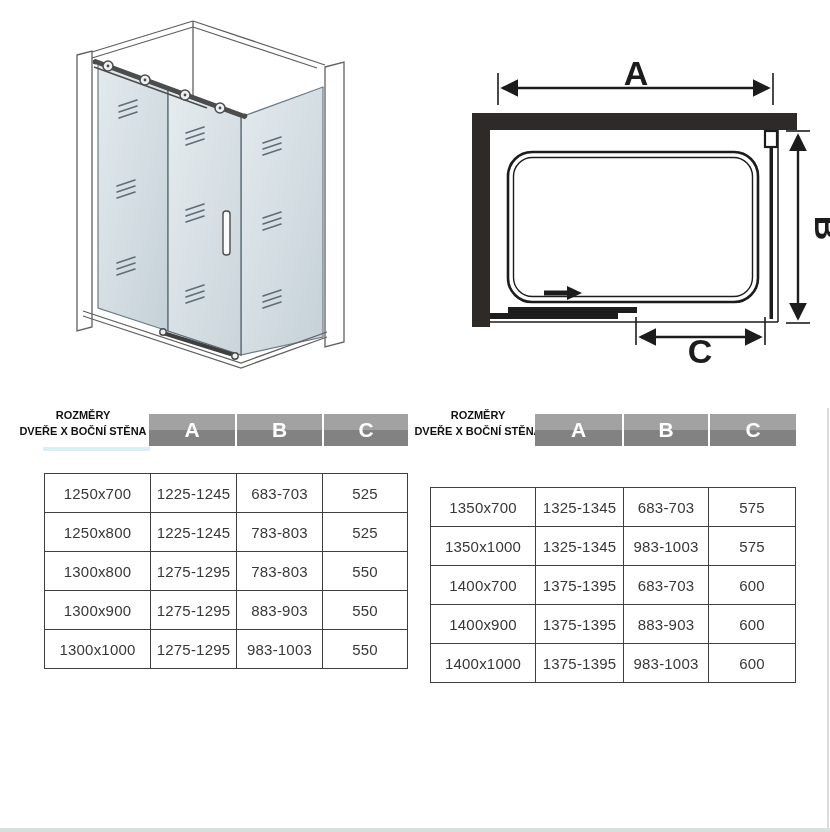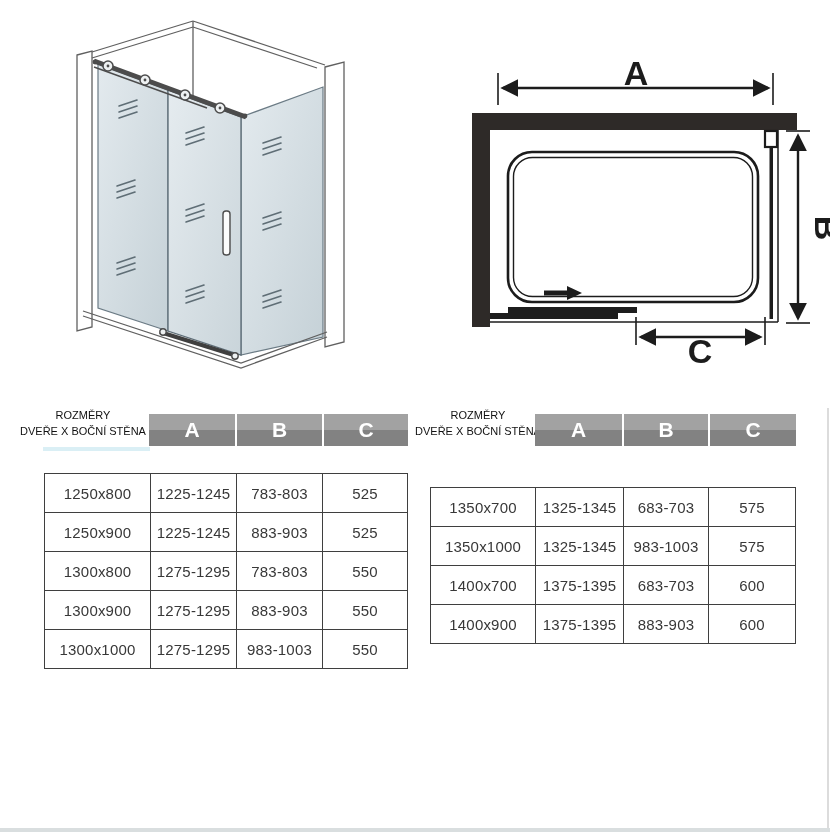--- a/index.html
+++ b/index.html
@@ -1,20 +1,20 @@
 <!DOCTYPE html>
 <html><head>
 <meta charset="utf-8">
 <style>
   html,body{margin:0;padding:0;background:#fff;}
   body{width:830px;height:832px;position:relative;overflow:hidden;
        font-family:"Liberation Sans",sans-serif;}
   .abs{position:absolute;}
   
-  .tbl-title{font-size:11px;font-weight:normal;color:#111;line-height:16px;
+  .tbl-title{font-size:11px;font-weight:bold;color:#111;line-height:16px;
              text-align:center;white-space:nowrap;}
   .title-underline{height:4px;background:#cdeaf2;opacity:.75;}
   
   .hdr-row{display:flex;gap:2px;height:32px;}
   .hdr-cell{flex:none;height:32px;line-height:31px;text-align:center;
             color:#fff;font-size:21px;font-weight:bold;
             background:linear-gradient(to bottom,#a2a2a2 0%,#a2a2a2 50%,#828282 50%,#828282 100%);}
   
   table.dim{border-collapse:collapse;table-layout:fixed;}
   table.dim td{border:1px solid #3f3f3f;height:38px;text-align:center;
@@ -167,29 +167,29 @@
 
 <table class="abs dim" style="left:44px;top:473px;width:363px">
   <colgroup>
       <col style="width:106px">
       <col style="width:86px">
       <col style="width:86px">
       <col style="width:85px">
     </colgroup>
   <tbody>
       <tr>
+        <td>1250x700</td>
+        <td>1225-1245</td>
+        <td>683-703</td>
+        <td>525</td>
+      </tr>
+      <tr>
         <td>1250x800</td>
         <td>1225-1245</td>
         <td>783-803</td>
-        <td>525</td>
-      </tr>
-      <tr>
-        <td>1250x900</td>
-        <td>1225-1245</td>
-        <td>883-903</td>
         <td>525</td>
       </tr>
       <tr>
         <td>1300x800</td>
         <td>1275-1295</td>
         <td>783-803</td>
         <td>550</td>
       </tr>
       <tr>
         <td>1300x900</td>
@@ -242,17 +242,23 @@
         <td>1375-1395</td>
         <td>683-703</td>
         <td>600</td>
       </tr>
       <tr>
         <td>1400x900</td>
         <td>1375-1395</td>
         <td>883-903</td>
         <td>600</td>
       </tr>
+      <tr>
+        <td>1400x1000</td>
+        <td>1375-1395</td>
+        <td>983-1003</td>
+        <td>600</td>
+      </tr>
     </tbody>
 </table>
 
 <div class="abs edge-b" style="left:0;top:828px;width:830px;height:4px"></div>
 <div class="abs edge-r" style="left:827px;top:408px;width:2px;height:420px"></div>
 
 </body></html>

